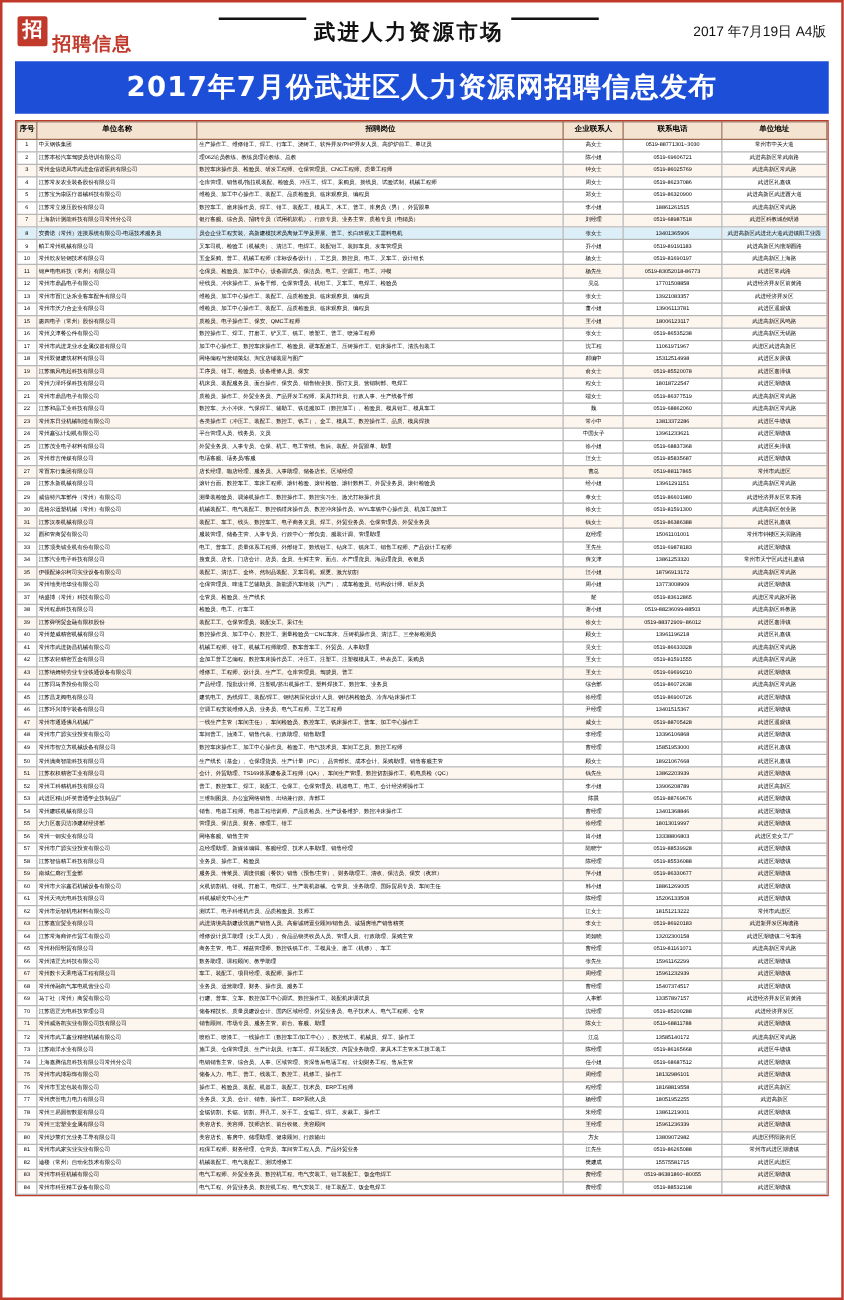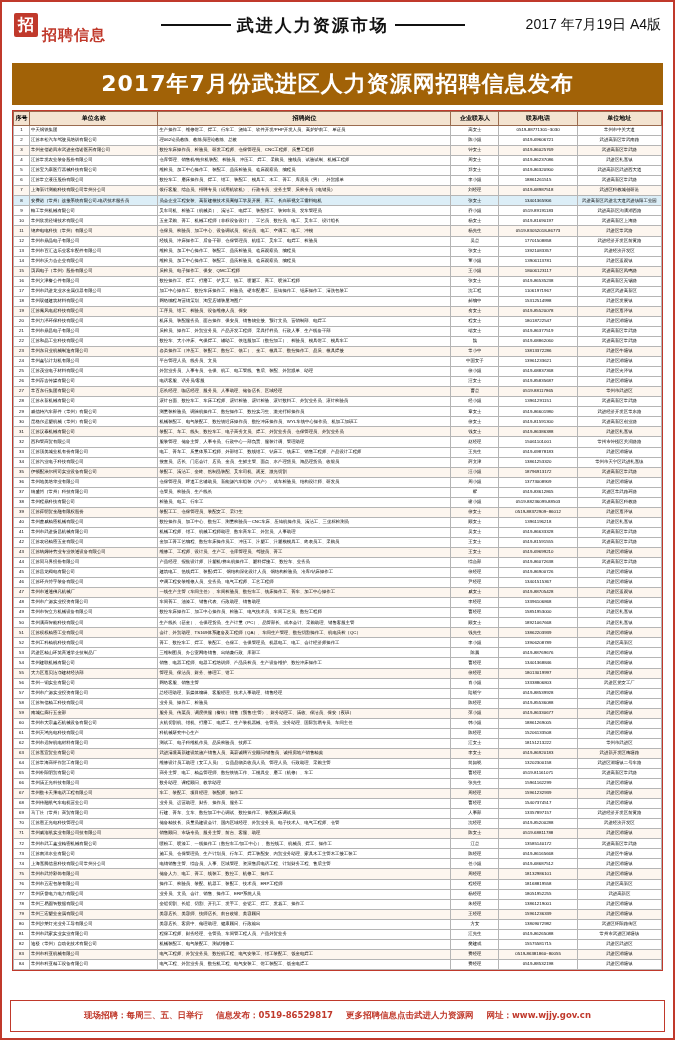--- a/index.html
+++ b/index.html
@@ -28,33 +28,33 @@
     width:24px;height:24px;background:#c0392b;color:#fff;
     font-size:16px;line-height:24px;text-align:center;font-weight:bold;
     border-radius:2px;
   }
   .brand-text{
     font-size:15px;font-weight:bold;color:#c0392b;letter-spacing:1px;
     font-family:"DejaVu Sans",sans-serif;
     margin-top:20px;
   }
   .masthead-center{
-    flex:1;display:flex;align-items:center;justify-content:center;gap:6px;
+    flex:1;display:flex;justify-content:center;gap:6px;
   }
   .rule{height:2px;background:#111;width:70px;}
   .masthead-title{
     font-size:17px;font-weight:bold;letter-spacing:2px;color:#111;
     font-family:"DejaVu Sans",sans-serif;white-space:nowrap;
   }
-  .masthead-right{font-size:14px;color:#111;white-space:nowrap;padding-left:6px;}
+  .masthead-right{font-size:11px;color:#111;white-space:nowrap;padding-left:6px;}
 
   
   .title-bar{
-    margin:21px 2px 5px 2px;
-    background:#a16207;
+    margin:7px 2px 5px 2px;
+    background:#1d4ed8;
     height:42px;display:flex;align-items:center;justify-content:center;
   }
   .title-bar .t{
     color:#fff;font-size:22px;font-weight:bold;letter-spacing:1px;
     font-family:"DejaVu Sans",sans-serif;
   }
 
   
   .table-wrap{
     border:1px solid #c0392b;
@@ -814,22 +814,14 @@
             <td class="l">常州市科亚精工设备有限公司</td>
             <td class="l">电气工程、外贸业务员、数控机工程、电气安装工、钳工装配工、饭金电焊工</td>
             <td class="c">费经理</td>
             <td class="c">0519-88532198</td>
             <td class="c">武进区湖塘镇</td>
           </tr>
         </tbody>
     </table>
   </div>
 
-  <div class="footer">
-    <div class="footer-inner">
-      <span>现场招聘：每周三、五、日举行</span>
-      <span>信息发布：0519-86529817</span>
-      <span>更多招聘信息点击武进人力资源网</span>
-      <span>网址：www.wjjy.gov.cn</span>
-    </div>
-  </div>
 
 </div>
 
 </body></html>

